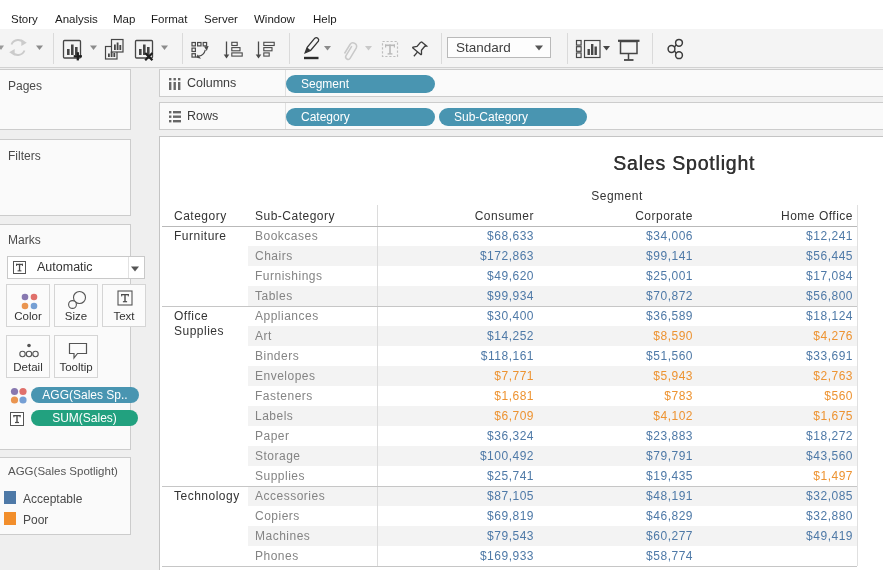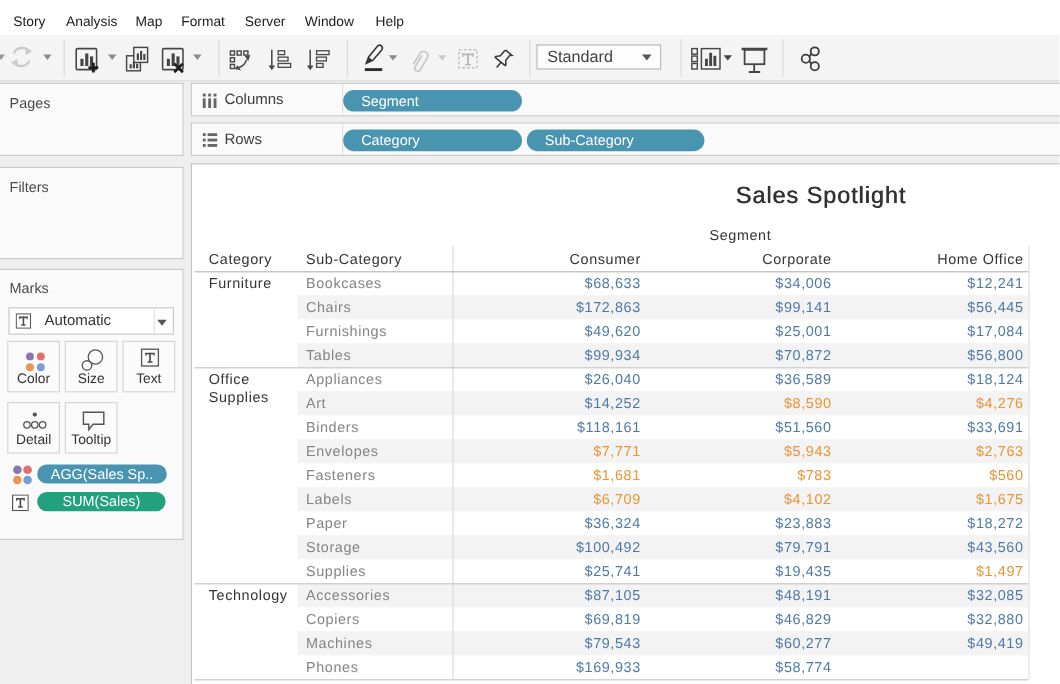--- a/index.html
+++ b/index.html
@@ -1,20 +1,20 @@
 <!DOCTYPE html>
 <html><head><meta charset="utf-8">
 <style>
 *{margin:0;padding:0;box-sizing:border-box;}
 html,body{width:883px;height:570px;background:#fff;font-family:"Liberation Sans",sans-serif;overflow:hidden;position:relative;}
 .menu{position:absolute;top:0;left:0;width:883px;height:29px;background:#fff;}
 .menu span{position:absolute;top:13px;font-size:11.5px;color:#1c1c1c;}
 .toolbar{position:absolute;top:29px;left:0;width:883px;height:39px;background:#f4f4f4;border-bottom:1px solid #d2d2d2;}
 .sidebar{position:absolute;top:68px;left:0;width:159px;height:502px;background:#efefef;}
-.card{position:absolute;left:0;width:153px;background:#fafafa;border:1px solid #cccccc;border-left:none;}
+.card{position:absolute;left:0;width:131px;background:#fafafa;border:1px solid #cccccc;border-left:none;}
 .cardtitle{position:absolute;left:8px;font-size:12px;color:#4a4a4a;}
 .mbtn{position:absolute;width:44px;height:43px;background:#fbfbfb;border:1px solid #d5d5d5;text-align:center;}
 .mbtn .lbl{position:absolute;left:0;bottom:4px;width:100%;font-size:11.5px;color:#333;}
 .pill{position:absolute;height:18px;border-radius:9px;background:#4995b1;color:#fff;font-size:12px;line-height:18px;padding-left:15px;}
 .mpill{position:absolute;left:31px;height:16px;border-radius:8px;color:#fff;font-size:12px;line-height:16px;text-align:center;}
 .shelf{position:absolute;left:159px;width:857px;height:28px;background:#fafafa;border:1px solid #cccccc;border-right:none;}
 .shelflbl{position:absolute;left:27px;top:6px;font-size:12.5px;color:#3d3d3d;}
 .shelfbg{position:absolute;left:159px;top:68px;width:724px;height:68px;background:#efefef;}
 .main{position:absolute;left:159px;top:136px;width:724px;height:434px;background:#fff;border-left:1px solid #c4c4c4;border-top:1px solid #c4c4c4;}
 .cat{position:absolute;left:174px;font-size:12px;letter-spacing:0.5px;color:#343434;height:20px;line-height:20px;}
@@ -258,20 +258,27 @@
     <g fill="#4a4a4a">
           <rect x="3.4" y="3" width="7.2" height="1.3"></rect>
           <rect x="6.3" y="3" width="1.4" height="7.6"></rect>
           <rect x="5" y="9.9" width="4" height="1.2"></rect>
           <rect x="3.4" y="3" width="1" height="2.3"></rect>
           <rect x="9.6" y="3" width="1" height="2.3"></rect>
         </g>
   </svg>
   <div class="mpill" style="top:185px;width:107px;background:#22a17f;">SUM(Sales)</div>
 
+</div>
+<div class="card" style="top:389px;height:78px;">
+  <span class="cardtitle" style="top:7px;color:#555;font-size:11.5px;">AGG(Sales Spotlight)</span>
+  <div style="position:absolute;left:4px;top:33px;width:12px;height:13px;background:#4e79a7;"></div>
+  <span style="position:absolute;left:23px;top:34px;font-size:12px;color:#4a4a4a;">Acceptable</span>
+  <div style="position:absolute;left:4px;top:54px;width:12px;height:13px;background:#f28e2b;"></div>
+  <span style="position:absolute;left:23px;top:55px;font-size:12px;color:#4a4a4a;">Poor</span>
 </div>
 </div>
 <div class="shelfbg"></div>
 <div class="shelf" style="top:69px;">
   <svg width="14" height="14" viewBox="0 0 14 14" style="left:8px;top:7px;">
     <g fill="#666">
         <rect x="1" y="1" width="2.4" height="2.4"></rect>
         <rect x="1" y="5" width="2.4" height="8"></rect>
         <rect x="5.5" y="1" width="2.4" height="2.4"></rect>
         <rect x="5.5" y="5" width="2.4" height="8"></rect>
@@ -335,21 +342,21 @@
 <div class="val" style="top:246px;right:30px;color:#4e79a7;">$56,445</div>
 <div class="sub" style="top:266px;">Furnishings</div>
 <div class="val" style="top:266px;right:349px;color:#4e79a7;">$49,620</div>
 <div class="val" style="top:266px;right:190px;color:#4e79a7;">$25,001</div>
 <div class="val" style="top:266px;right:30px;color:#4e79a7;">$17,084</div>
 <div class="sub" style="top:286px;">Tables</div>
 <div class="val" style="top:286px;right:349px;color:#4e79a7;">$99,934</div>
 <div class="val" style="top:286px;right:190px;color:#4e79a7;">$70,872</div>
 <div class="val" style="top:286px;right:30px;color:#4e79a7;">$56,800</div>
 <div class="sub" style="top:306px;">Appliances</div>
-<div class="val" style="top:306px;right:349px;color:#4e79a7;">$26,040</div>
+<div class="val" style="top:306px;right:349px;color:#4e79a7;">$30,400</div>
 <div class="val" style="top:306px;right:190px;color:#4e79a7;">$36,589</div>
 <div class="val" style="top:306px;right:30px;color:#4e79a7;">$18,124</div>
 <div class="sub" style="top:326px;">Art</div>
 <div class="val" style="top:326px;right:349px;color:#4e79a7;">$14,252</div>
 <div class="val" style="top:326px;right:190px;color:#ed9331;">$8,590</div>
 <div class="val" style="top:326px;right:30px;color:#ed9331;">$4,276</div>
 <div class="sub" style="top:346px;">Binders</div>
 <div class="val" style="top:346px;right:349px;color:#4e79a7;">$118,161</div>
 <div class="val" style="top:346px;right:190px;color:#4e79a7;">$51,560</div>
 <div class="val" style="top:346px;right:30px;color:#4e79a7;">$33,691</div>

